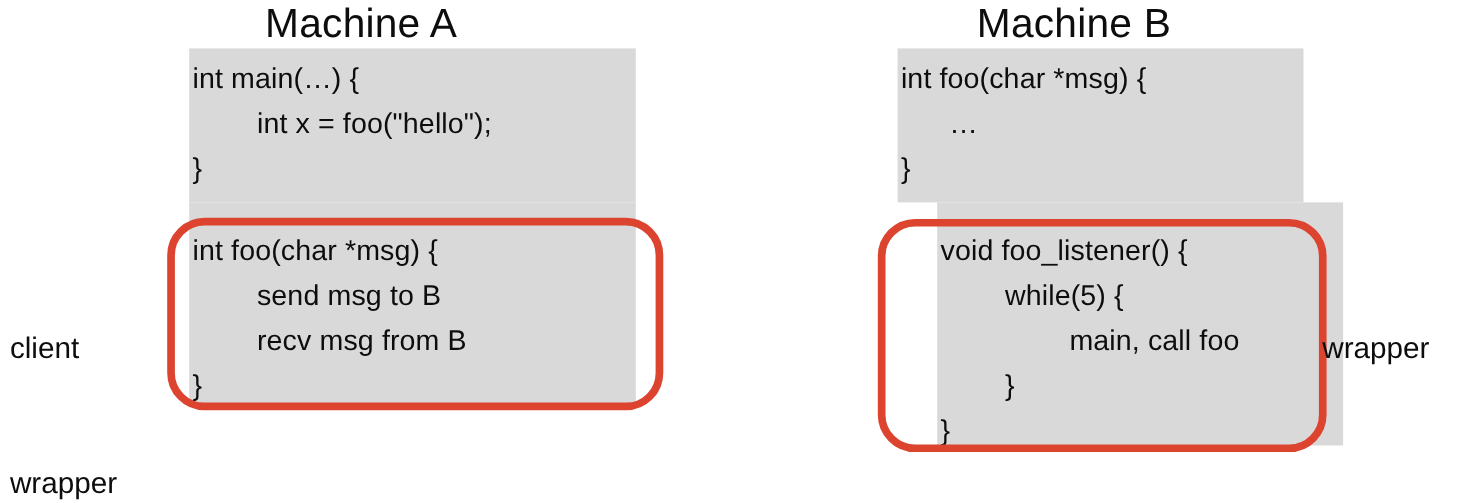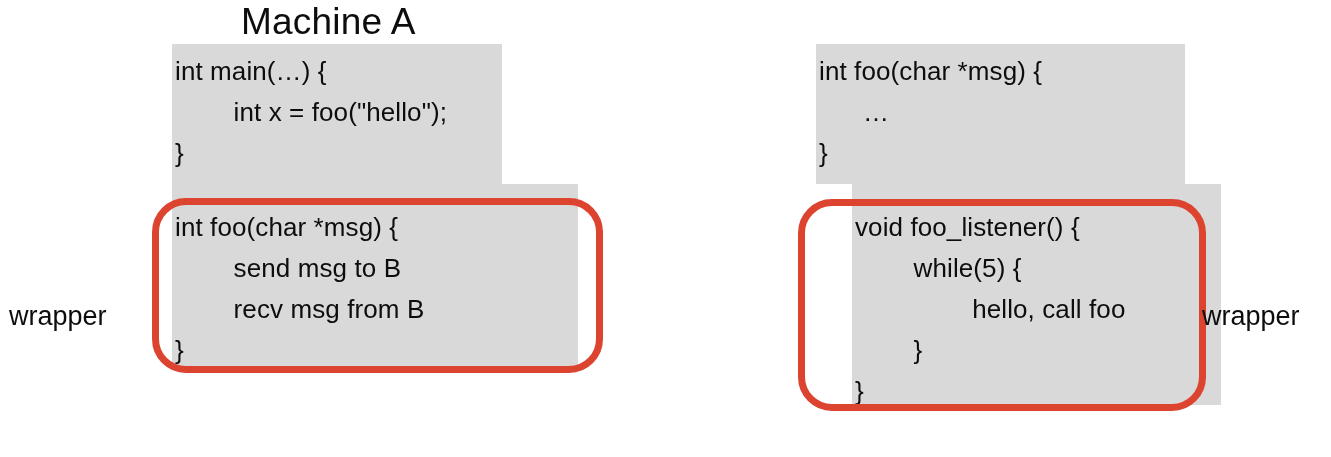--- a/index.html
+++ b/index.html
@@ -52,21 +52,21 @@
   .code-line {
     position: absolute;
     font-size: 26px;
     line-height: 30px;
     white-space: pre;
     color: #0d0d0d;
     letter-spacing: 0.1px;
   }
 
   
-  #panel-a-main  { left: 172px; top: 44px;  width: 330px; height: 140px; }
+  #panel-a-main  { left: 172px; top: 44px;  width: 406px; height: 140px; }
   #panel-a-wrap  { left: 172px; top: 184px; width: 406px; height: 184px; }
 
   
   #panel-b-main  { left: 816px; top: 44px;  width: 369px; height: 140px; }
   #panel-b-wrap  { left: 852px; top: 184px; width: 369px; height: 221px; }
 
   
   .highlight-box {
     position: absolute;
     border: 7px solid #dc4430;
@@ -109,37 +109,39 @@
       <div class="code-line" style="left:3px; top:28px;">int foo(char *msg) {</div>
       <div class="code-line" style="left:3px; top:69px;">        send msg to B</div>
       <div class="code-line" style="left:3px; top:110px;">        recv msg from B</div>
       <div class="code-line" style="left:3px; top:151px;">}</div>
     </div>
   </div>
 
   <div class="highlight-box" id="highlight-client"></div>
 
   <div class="side-label" id="label-client">
+    <div>client</div>
     <div>wrapper</div>
   </div>
 
+  <div class="machine-title" id="title-b">Machine B</div>
 
   <div class="code-panel" id="panel-b-main">
     <div class="code-lines">
       <div class="code-line" style="left:3px; top:12px;">int foo(char *msg) {</div>
       <div class="code-line" style="left:3px; top:53px;">      …</div>
       <div class="code-line" style="left:3px; top:94px;">}</div>
     </div>
   </div>
 
   <div class="code-panel" id="panel-b-wrap">
     <div class="code-lines">
       <div class="code-line" style="left:3px; top:28px;">void foo_listener() {</div>
       <div class="code-line" style="left:3px; top:69px;">        while(5) {</div>
-      <div class="code-line" style="left:3px; top:110px;">                hello, call foo</div>
+      <div class="code-line" style="left:3px; top:110px;">                main, call foo</div>
       <div class="code-line" style="left:3px; top:151px;">        }</div>
       <div class="code-line" style="left:3px; top:192px;">}</div>
     </div>
   </div>
 
   <div class="highlight-box" id="highlight-server"></div>
 
   <div class="side-label" id="label-server">
     <div>wrapper</div>
   </div>

